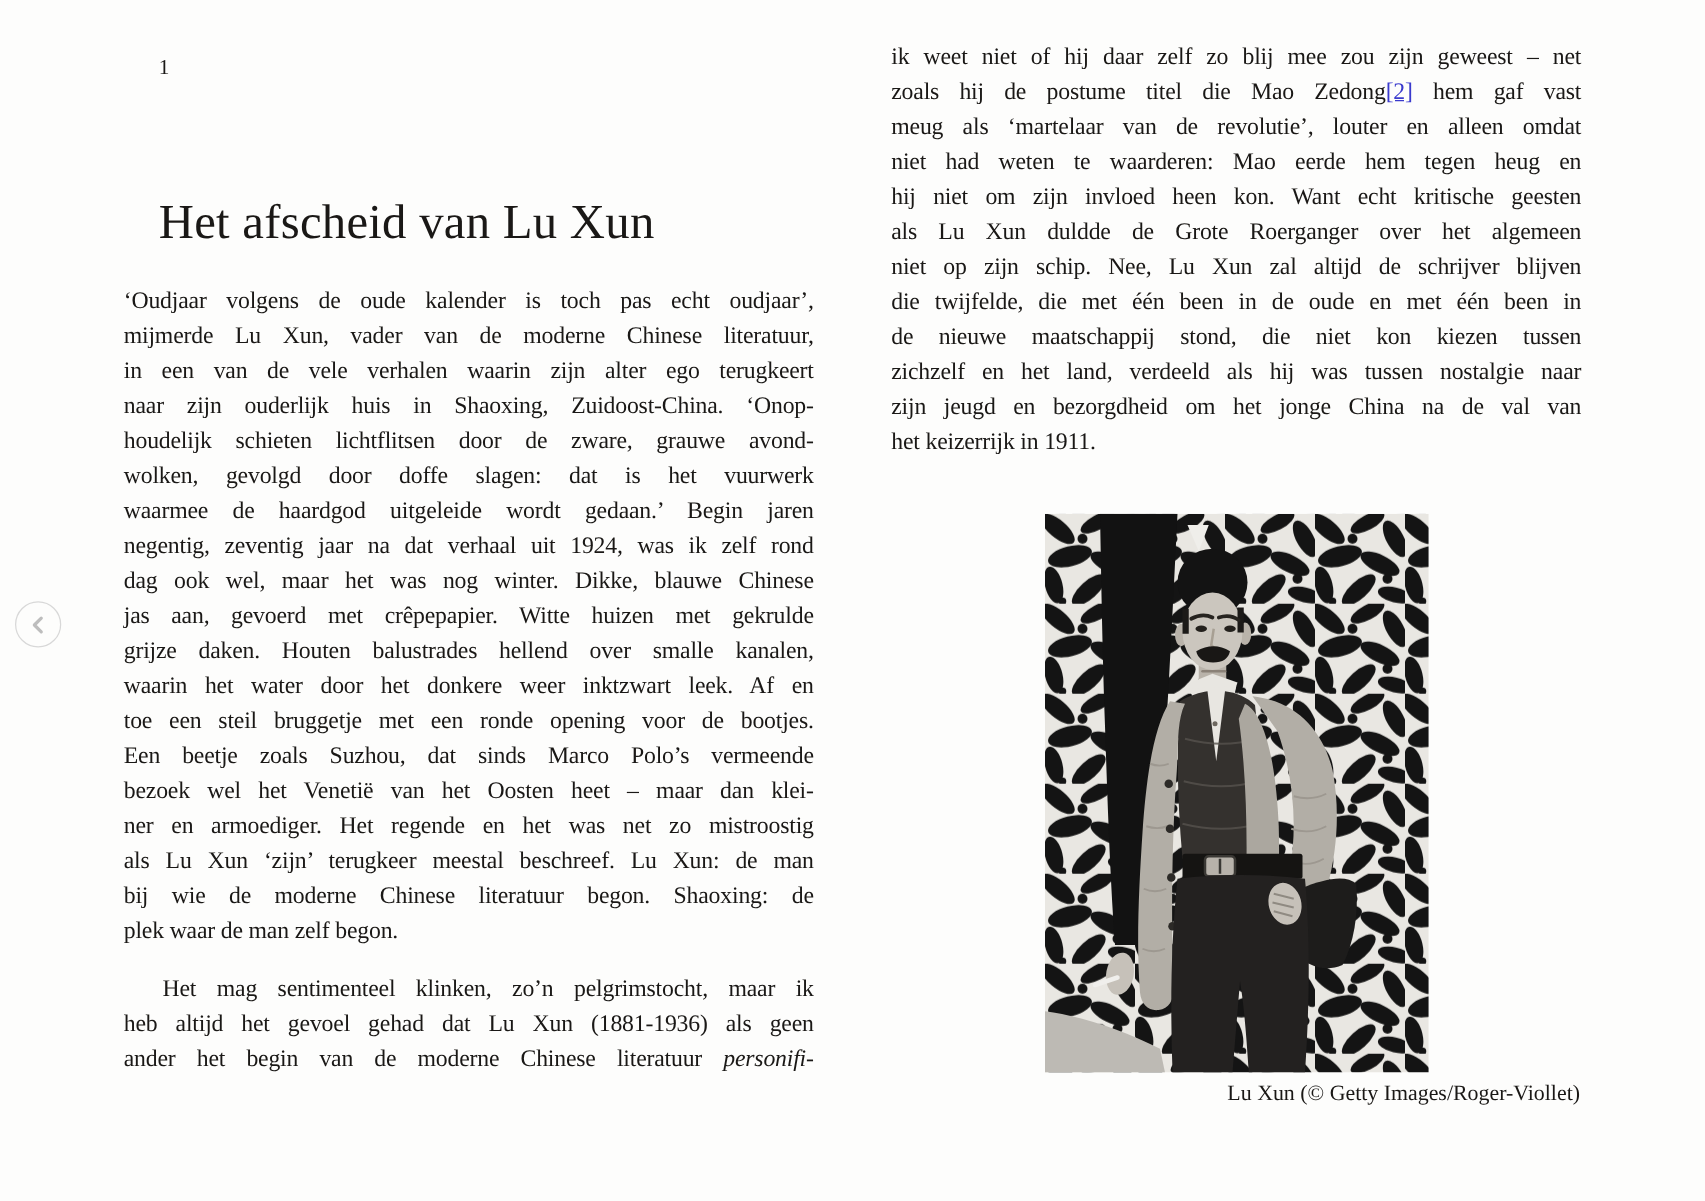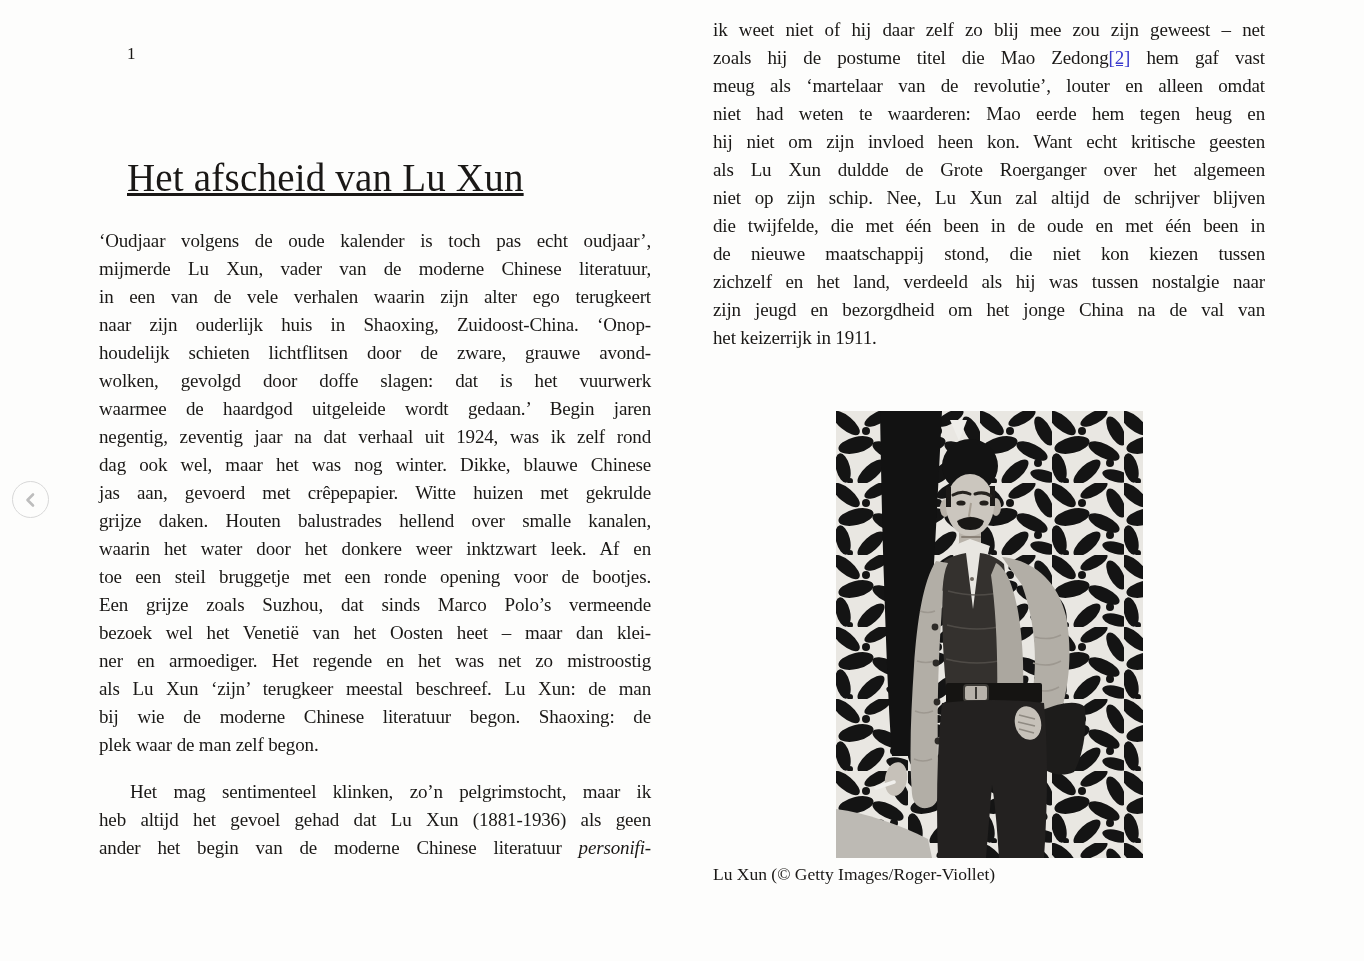--- a/index.html
+++ b/index.html
@@ -4,31 +4,31 @@
 <style>
   html,body{margin:0;padding:0;}
   body{
     width:1364px;height:961px;position:relative;overflow:hidden;
     background:#fdfdfc;color:#1a1816;
     font-family:"Liberation Serif", serif;
     font-variant-numeric: oldstyle-nums;
     font-feature-settings:"onum";
   }
   .page-number{position:absolute;left:127px;top:44px;font-size:17px;letter-spacing:.5px;}
-  .chapter-title{position:absolute;left:127px;top:131px;font-size:39px;line-height:1.1;letter-spacing:.2px;font-weight:400;text-decoration:underline;}
+  .chapter-title{position:absolute;left:127px;top:131px;font-size:39px;line-height:1.1;letter-spacing:.2px;font-weight:400;}
   .column{position:absolute;width:552px;font-size:19px;letter-spacing:-.15px;}
   #left-column{left:99px;top:227px;}
-  #right-column{left:713px;top:16px;}
+  #right-column{left:713px;top:32px;}
   .bodyline{height:28px;line-height:28px;text-align:justify;text-align-last:justify;}
   .bodyline.para-end{text-align-last:left;}
   .bodyline.para-indent{text-indent:31px;margin-top:19px;}
   .italic{font-style:italic;}
   .noteref{color:#3a3acd;text-decoration:underline;cursor:pointer;}
   .photo{position:absolute;left:836px;top:411px;width:307px;height:447px;}
-  .figure-caption{position:absolute;left:713px;top:864px;width:551px;text-align:left;font-size:17.5px;}
+  .figure-caption{position:absolute;left:713px;top:864px;width:551px;text-align:right;font-size:17.5px;}
   .nav-prev{
     position:absolute;left:12px;top:481px;width:37px;height:37px;border-radius:50%;
     border:1.6px solid #d8d8d8;background:#fdfdfc;box-sizing:border-box;
     display:flex;align-items:center;justify-content:center;cursor:pointer;padding:0;
   }
   .nav-prev svg{display:block;}
 </style>
 </head>
 <body>
 
@@ -50,21 +50,21 @@
     <div class="bodyline"><span>naar zijn ouderlijk huis in Shaoxing, Zuidoost-China. ‘Onop-</span></div>
     <div class="bodyline"><span>houdelijk schieten lichtflitsen door de zware, grauwe avond-</span></div>
     <div class="bodyline"><span>wolken, gevolgd door doffe slagen: dat is het vuurwerk</span></div>
     <div class="bodyline"><span>waarmee de haardgod uitgeleide wordt gedaan.’ Begin jaren</span></div>
     <div class="bodyline"><span>negentig, zeventig jaar na dat verhaal uit 1924, was ik zelf rond</span></div>
     <div class="bodyline"><span>dag ook wel, maar het was nog winter. Dikke, blauwe Chinese</span></div>
     <div class="bodyline"><span>jas aan, gevoerd met crêpepapier. Witte huizen met gekrulde</span></div>
     <div class="bodyline"><span>grijze daken. Houten balustrades hellend over smalle kanalen,</span></div>
     <div class="bodyline"><span>waarin het water door het donkere weer inktzwart leek. Af en</span></div>
     <div class="bodyline"><span>toe een steil bruggetje met een ronde opening voor de bootjes.</span></div>
-    <div class="bodyline"><span>Een grijze zoals Suzhou, dat sinds Marco Polo’s vermeende</span></div>
+    <div class="bodyline"><span>Een beetje zoals Suzhou, dat sinds Marco Polo’s vermeende</span></div>
     <div class="bodyline"><span>bezoek wel het Venetië van het Oosten heet – maar dan klei-</span></div>
     <div class="bodyline"><span>ner en armoediger. Het regende en het was net zo mistroostig</span></div>
     <div class="bodyline"><span>als Lu Xun ‘zijn’ terugkeer meestal beschreef. Lu Xun: de man</span></div>
     <div class="bodyline"><span>bij wie de moderne Chinese literatuur begon. Shaoxing: de</span></div>
     <div class="bodyline para-end"><span>plek waar de man zelf begon.</span></div>
     <div class="bodyline para-indent"><span>Het mag sentimenteel klinken, zo’n pelgrimstocht, maar ik</span></div>
     <div class="bodyline"><span>heb altijd het gevoel gehad dat Lu Xun (1881-1936) als geen</span></div>
     <div class="bodyline"><span>ander het begin van de moderne Chinese literatuur </span><span class="italic">personifi-</span></div>
   </div>
 <div id="right-column" class="column">

